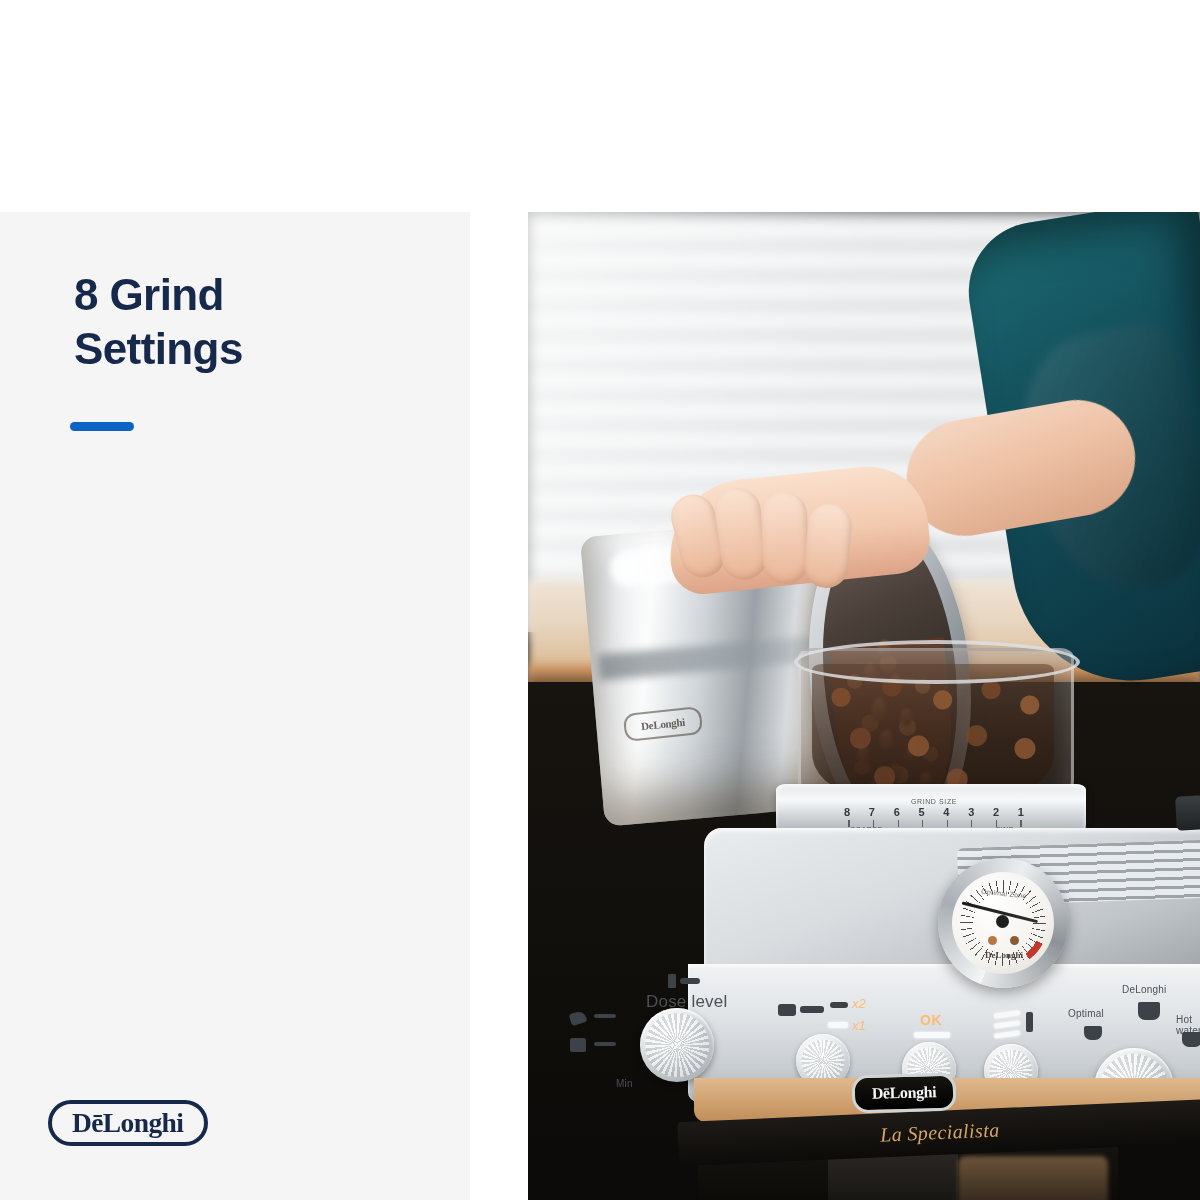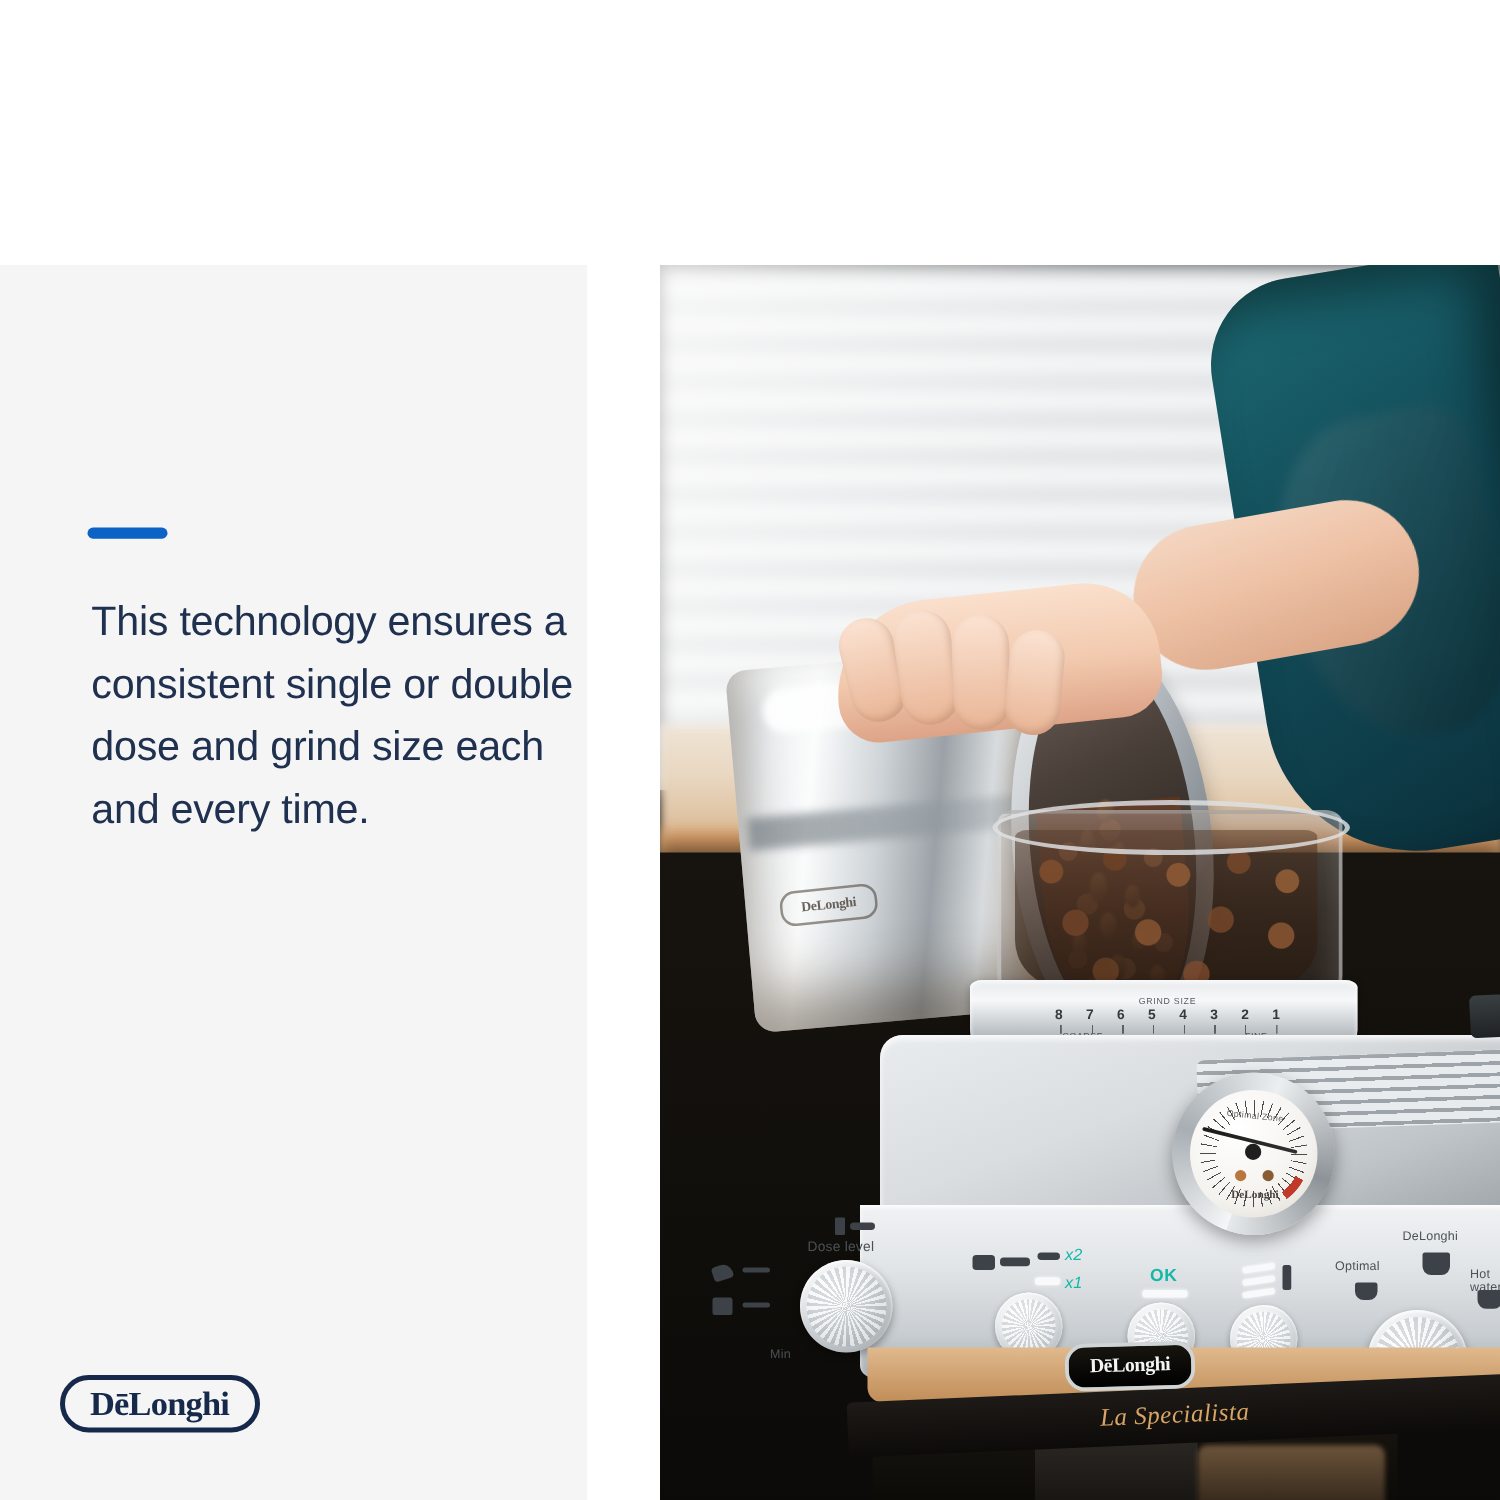--- a/index.html
+++ b/index.html
@@ -363,22 +363,22 @@
   }
   .gauge-led1{left:460px;top:724px;width:9px;height:9px;border-radius:50%;background:#b9773f;}
   .gauge-led2{left:482px;top:724px;width:9px;height:9px;border-radius:50%;background:#8a5a33;}
   .gauge-brand{
     position:absolute;left:444px;top:738px;width:64px;text-align:center;
     font-family:"Liberation Serif", serif;font-weight:700;
     font-size:9px;color:#4a4540;
   }
 
   
-  .ctl{position:absolute;color:#14b8a6;}
-  .ctl-label{font-size:11px;letter-spacing:.2px;color:#4b5155;}
+  .ctl{position:absolute;color:#fdba74;}
+  .ctl-label{font-size:17px;letter-spacing:.2px;color:#4b5155;}
   .knob{
     position:absolute;border-radius:50%;
     background:
       radial-gradient(circle at 36% 30%, #ffffff 0%, #e8ebed 34%, #c2c7cb 62%, #92989d 100%);
     box-shadow:0 3px 7px rgba(0,0,0,.35), inset 0 2px 3px rgba(255,255,255,.9);
   }
   .knob::after{
     content:"";position:absolute;left:50%;top:50%;
     width:86%;height:86%;transform:translate(-50%,-50%);
     border-radius:50%;
@@ -422,22 +422,22 @@
   .gutter-h{position:absolute;left:0;top:200px;width:1200px;height:12px;background:#ffffff;}
 </style>
 </head>
 <body>
 
 <div class="stage">
 
 
   <div class="left-panel"></div>
 
+  <div class="subhead">8 Grind Settings</div>
   <div class="rule"></div>
-  <div class="bodycopy">This technology ensures a consistent single or double dose and grind size each and every time.</div>
 
   <div class="brand-logo">
     <span>DēLonghi</span>
   </div>
 
   <div class="photo">
 
     <div class="ph-layer blinds"></div>
     <div class="ph-layer blinds-wash"></div>
     <div class="ph-layer counter"></div>

